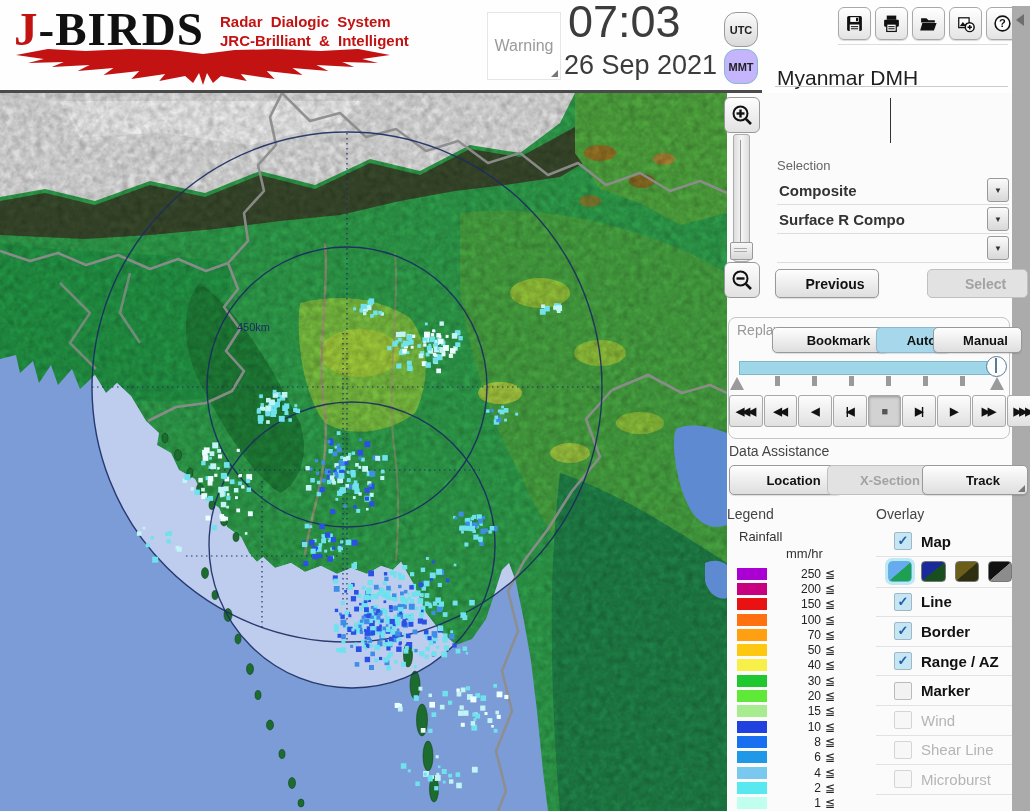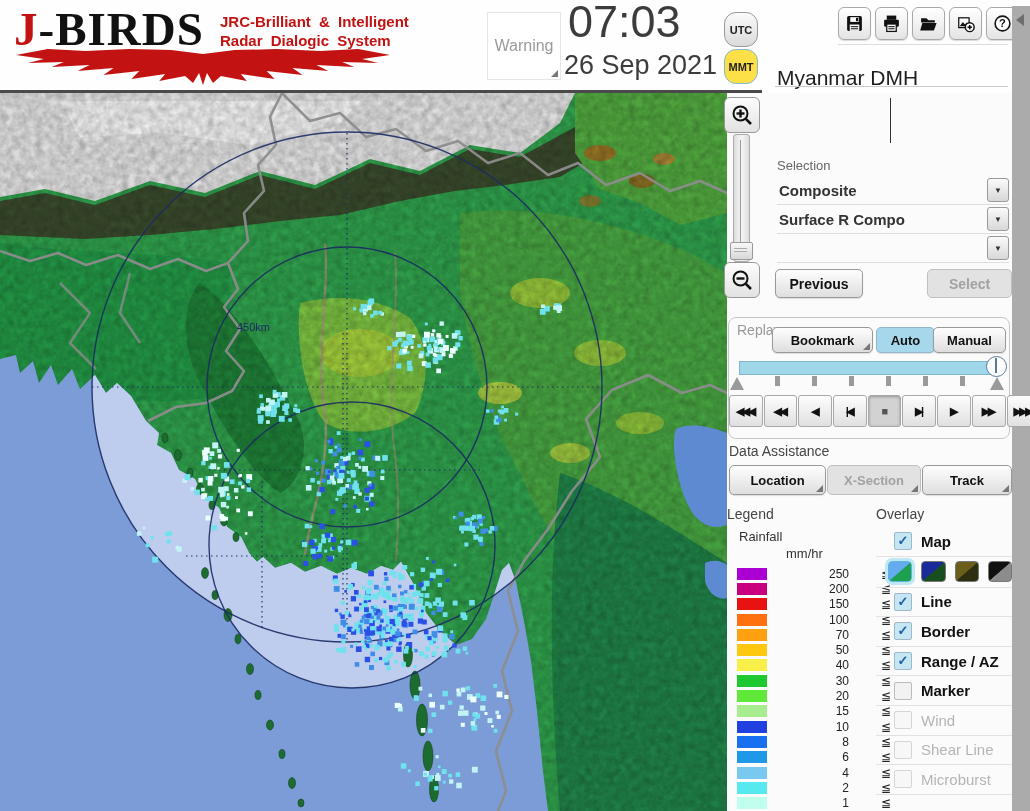--- a/index.html
+++ b/index.html
@@ -18,21 +18,21 @@
       border:1px solid #E6E6E6;color:#9A9A9A;font-size:16px;display:flex;align-items:center;
       justify-content:center;}
   .fold:after{content:"";position:absolute;right:2px;bottom:2px;width:0;height:0;
       border-left:7px solid transparent;border-bottom:7px solid #777;}
   #clock-time{position:absolute;left:568px;top:-4px;font-size:45px;color:#3C3C3C;}
   #clock-date{position:absolute;left:564px;top:50px;font-size:27px;color:#3C3C3C;}
   .tzbtn{position:absolute;left:724px;width:32px;height:33px;border:1px solid #999;border-radius:12px;
       font-size:11px;font-weight:bold;color:#222;display:flex;align-items:center;justify-content:center;
       background:linear-gradient(#FBFBFB,#DADADA);}
   #tz-utc{top:12px;}
-  #tz-mmt{top:49px;background:#fde047;border-color:#86B8CE;text-align:center;}
+  #tz-mmt{top:49px;background:#c4b5fd;border-color:#86B8CE;text-align:center;}
   #toolbar{position:absolute;left:838px;top:7px;display:flex;gap:4px;}
   .toolbtn{width:31px;height:31px;border:1px solid #A8A8A8;border-radius:6px;
       background:linear-gradient(#FFFFFF,#E4E4E4);display:flex;align-items:center;justify-content:center;
       box-shadow:0 1px 1px rgba(0,0,0,.15);}
   #toolbar-underline{position:absolute;left:838px;top:44px;width:170px;height:1px;background:#DCDCDC;}
   
   #side-strip{position:absolute;left:1012px;top:6px;width:18px;height:805px;background:#ABABAB;}
   #strip-arrow{position:absolute;left:1016px;top:14px;width:0;height:0;
       border-top:6px solid transparent;border-bottom:6px solid transparent;border-right:8px solid #6E6E6E;}
   
@@ -41,21 +41,21 @@
   #value-cursor{position:absolute;left:890px;top:98px;width:1px;height:45px;background:#333;}
   #selection-label{position:absolute;left:777px;top:158px;font-size:13px;color:#666;}
   .sel-row{position:absolute;left:777px;width:232px;height:28px;border-bottom:1px solid #DDD;
       display:flex;align-items:center;}
   .sel-value{flex:1;font-size:15px;font-weight:bold;color:#333;padding-left:2px;}
   .mini-drop{width:20px;height:22px;border:1px solid #999;border-radius:3px;
       background:linear-gradient(#FAFAFA,#D8D8D8);display:flex;align-items:center;justify-content:center;
       font-size:8px;color:#333;}
   .btn{border:1px solid #999;border-radius:5px;background:linear-gradient(#FEFEFE,#DEDEDE);
       font-size:14px;font-weight:bold;color:#111;display:flex;align-items:center;justify-content:center;
-      box-shadow:0 1px 1px rgba(0,0,0,.12);position:absolute;}
+      box-shadow:0 1px 1px rgba(0,0,0,.12);position:absolute;padding-left:16px;}
   .btn.disabled{background:#E2E2E2;color:#A2A2A2;border-color:#C0C0C0;box-shadow:none;}
   #btn-previous{left:775px;top:269px;width:86px;height:27px;}
   #btn-select{left:927px;top:269px;width:83px;height:27px;}
   
   #replay-box{position:absolute;left:728px;top:317px;width:280px;height:120px;
       border:1.5px solid #C6C6C6;border-radius:8px;}
   #replay-label{position:absolute;left:737px;top:322px;font-size:14px;color:#999;}
   #btn-bookmark{left:772px;top:327px;width:99px;height:24px;font-size:13px;}
   #btn-auto{left:876px;top:327px;width:57px;height:24px;font-size:13px;background:#A6D7EB;border-color:#8FB8CC;}
   #btn-manual{left:933px;top:327px;width:71px;height:24px;font-size:13px;}
@@ -74,21 +74,21 @@
   .pb.pressed{background:#D2D2D2;color:#555;box-shadow:inset 0 1px 3px rgba(0,0,0,.3);}
   
   #assist-label{position:absolute;left:729px;top:443px;font-size:14px;color:#444;}
   #assist-btns .btn{top:465px;height:28px;font-size:13px;}
   
   #legend-label{position:absolute;left:727px;top:506px;font-size:14px;color:#444;}
   #overlay-label{position:absolute;left:876px;top:506px;font-size:14px;color:#444;}
   #legend-title1{position:absolute;left:739px;top:529px;font-size:13px;color:#333;}
   #legend-title2{position:absolute;left:739px;top:546px;font-size:13px;color:#333;margin-left:47px;}
   #legend-rows{position:absolute;left:737px;top:566px;}
-  .lg-row{display:flex;align-items:center;height:15.3px;gap:28px;}
+  .lg-row{display:flex;align-items:center;height:15.3px;}
   .lg-swatch{width:30px;height:12px;}
   .lg-val{width:42px;text-align:right;font-size:12px;color:#222;margin-left:12px;}
   .lg-suf{font-size:12px;color:#222;margin-left:4px;}
   
   #overlay-rows{position:absolute;left:876px;top:527px;width:136px;}
   .ov-row{display:flex;align-items:center;height:28.6px;border-bottom:1px solid #E2E2E2;}
   .cb{width:16px;height:16px;border:1px solid #9FB8C8;border-radius:2px;margin-left:18px;
       background:#C6E6F4;color:#1F5FA8;font-size:13px;font-weight:bold;line-height:15px;text-align:center;}
   .cb.off{background:#F2F2F2;border-color:#BBB;color:transparent;}
   .cb.dis{background:#F7F7F7;border-color:#D5D5D5;color:transparent;}
@@ -994,22 +994,22 @@
         <rect x="471.9" y="673.8" width="5.8" height="5.8" fill="#C2F4F6"></rect>
         <rect x="400.8" y="670.2" width="5.6" height="5.6" fill="#6FE2EE"></rect>
         <rect x="407.8" y="676.3" width="3.0" height="3.0" fill="#6FE2EE"></rect>
       </g>
   <text id="rangeLabel" font-size="11" fill="#1B2B63" font-family="Liberation Sans, sans-serif" x="237" y="238">450km</text>
 </svg>
 
 <div id="header">
   <div id="logo-line1"><span class="j">J</span><span>-BIRDS</span></div>
   <div id="taglines">
+    <div>Radar Dialogic System</div>
     <div>JRC-Brilliant &amp; Intelligent</div>
-    <div>Radar Dialogic System</div>
   </div>
   <svg id="eagle" width="378" height="38" viewBox="0 0 380 36">
     <path fill="#C21212" d="M190,5 L158,1 L116,0 L72,2 L34,0 L2,6 L30,10 L14,14 L50,13 L38,18 L76,16 L64,22 L100,19 L90,26 L126,22 L118,30 L152,25 L146,32 L172,27 L180,34 L186,24 L190,36 L194,24 L200,34 L208,27 L234,32 L228,25 L262,30 L254,22 L290,26 L280,19 L316,22 L304,16 L342,18 L330,13 L366,14 L350,10 L378,6 L346,0 L308,2 L264,0 L222,1 Z"></path>
   </svg>
   <div id="warning-box" class="fold">
     <span>Warning</span>
   </div>
   <div id="clock-time">07:03</div>
   <div id="clock-date">26 Sep 2021</div>
   <div id="tz-utc" class="tzbtn">UTC</div>

